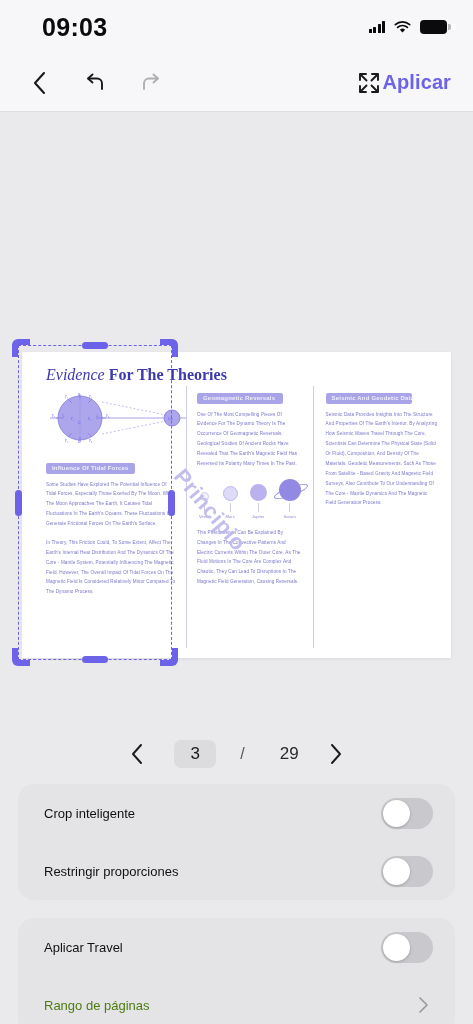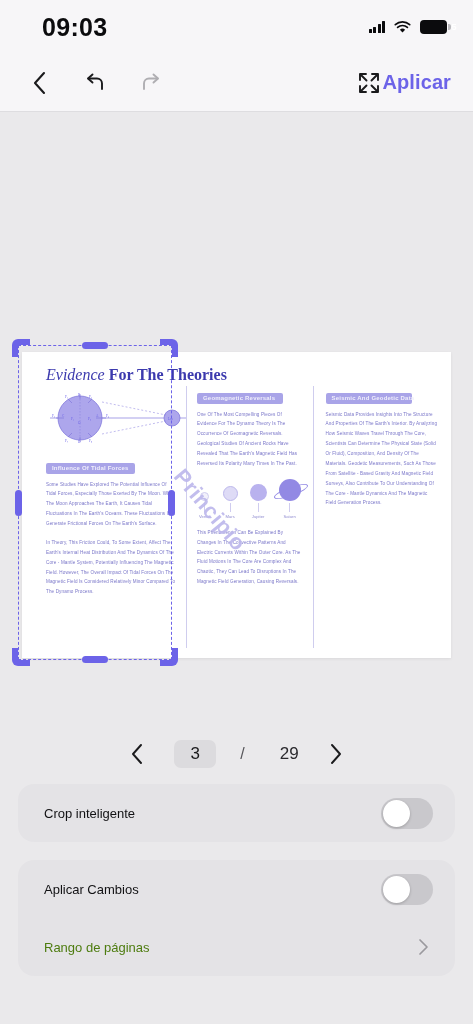--- a/index.html
+++ b/index.html
@@ -357,25 +357,32 @@
 </div>
 
 <div class="group">
   <div class="row">
     <div class="row-label">Crop inteligente</div>
     <div class="spacer"></div>
     <div class="toggle">
         <div class="knob"></div>
       </div>
   </div>
+  <div class="row">
+    <div class="row-label">Restringir proporciones</div>
+    <div class="spacer"></div>
+    <div class="toggle">
+        <div class="knob"></div>
+      </div>
+  </div>
 </div>
 
 <div class="group">
   <div class="row">
-    <div class="row-label">Aplicar Cambios</div>
+    <div class="row-label">Aplicar Travel</div>
     <div class="spacer"></div>
     <div class="toggle">
         <div class="knob"></div>
       </div>
   </div>
   <div class="row">
     <div class="row-label muted">Rango de páginas</div>
     <div class="spacer"></div>
     <div class="chev-r">
       <svg width="11" height="18" viewBox="0 0 11 18">

